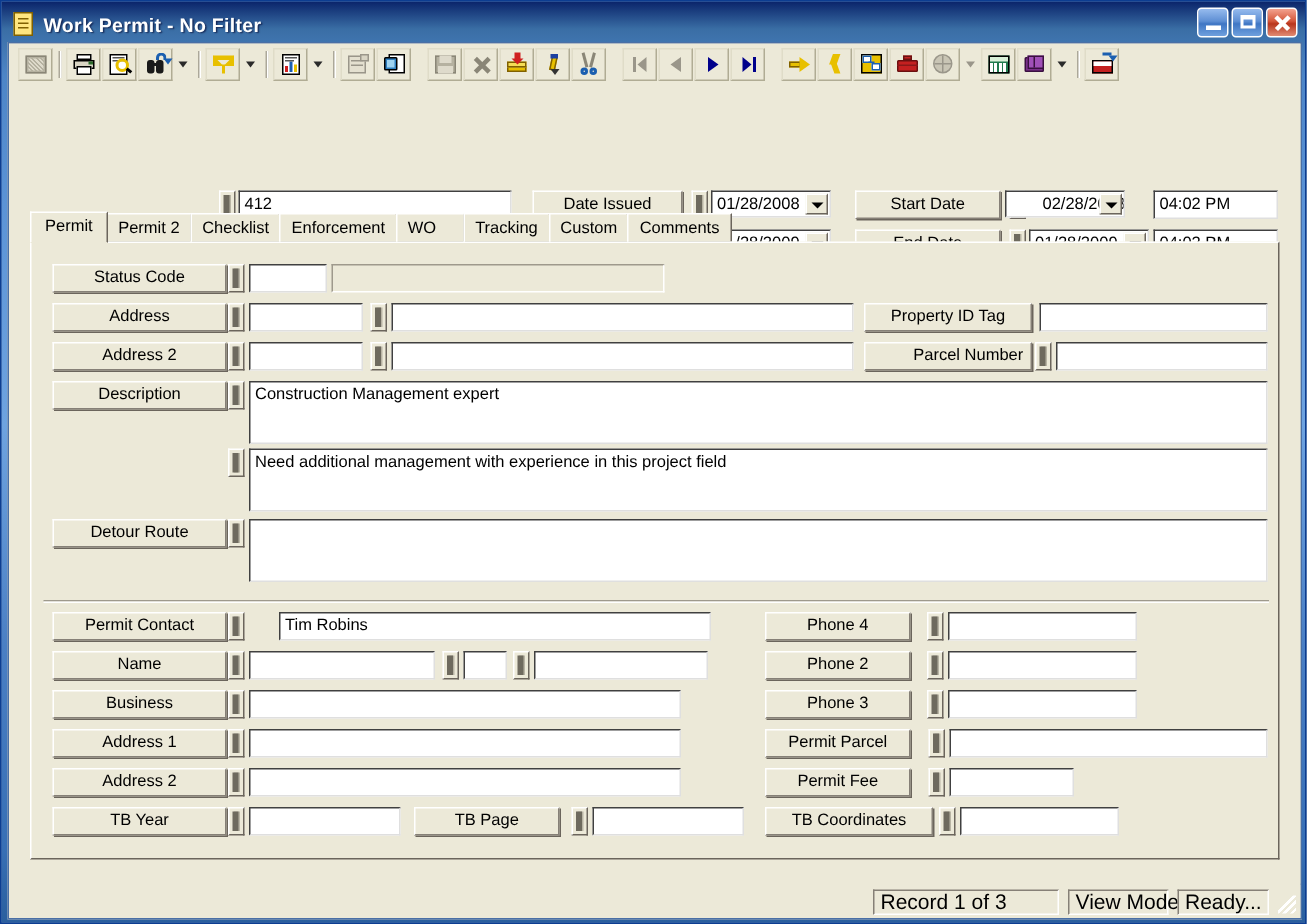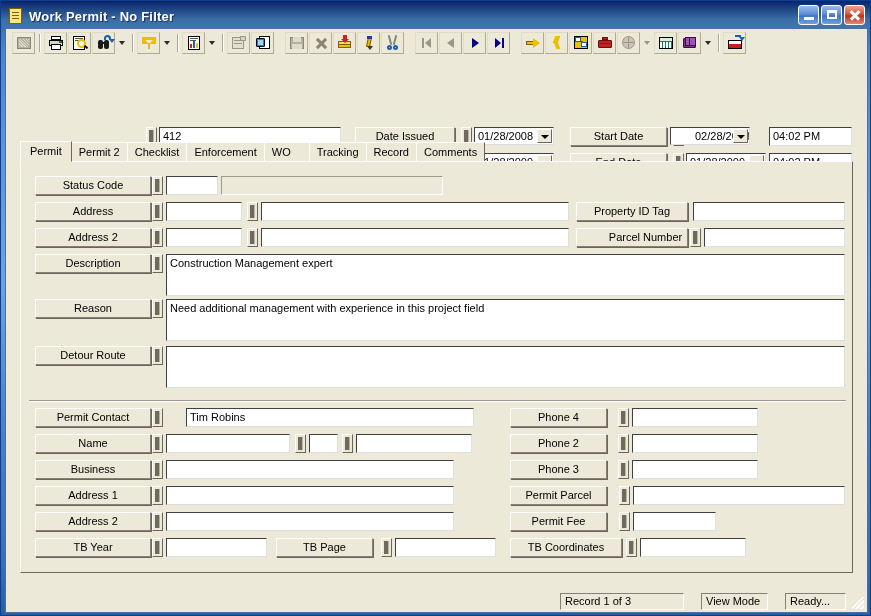--- a/index.html
+++ b/index.html
@@ -275,23 +275,23 @@
     display: flex; align-items: center;
     justify-content: flex-end;
     padding-right: 2px;
     box-sizing: border-box;
   }
   .sbcell {
     height: 17px;
     border: 1px solid;
     border-color: #868077 #ffffff #ffffff #868077;
     box-sizing: border-box;
-    font-size: 11px; line-height: 15px;
+    font-size: 14px; line-height: 15px;
     padding-left: 4px;
-    margin-left: 17px;
+    margin-left: 6px;
     color: #000;
     background: #ece9d8;
     white-space: nowrap;
   }
   #grip {
     width: 16px; height: 17px; margin-left: 3px;
     position: relative;
   }
   #grip::after {
     content:"";
@@ -607,21 +607,21 @@
       <div class="lbl sh" style="left:564px;top:124px;width:97px;height:19px;">Permit Rec #</div>
       <div class="tb gray right" style="left:666px;top:124px;width:66px;height:19px;border-color:#9e998c #ffffff #ffffff #9e998c;">1</div>
 
       <div id="tabstrip">
         <div class="tab active">Permit</div>
         <div class="tab">Permit 2</div>
         <div class="tab">Checklist</div>
         <div class="tab">Enforcement</div>
         <div class="tab" style="min-width:46px">WO</div>
         <div class="tab">Tracking</div>
-        <div class="tab">Record</div>
+        <div class="tab">Custom</div>
         <div class="tab">Comments</div>
       </div>
 
       <div id="tabpage">
 
         <div class="lbl sh" style="left:14px;top:14px;width:116px;height:19px;">Status Code</div>
         <div class="flag" style="left:131px;top:14px;"></div>
         <div class="tb" style="left:145px;top:14px;width:52px;height:19px;"></div>
         <div class="tb gray" style="left:200px;top:14px;width:222px;height:19px;border-color:#9e998c #ffffff #ffffff #9e998c;"></div>
 
@@ -641,21 +641,20 @@
         <div class="tb" style="left:240px;top:66px;width:308px;height:19px;"></div>
 
         <div class="lbl sh" style="left:555px;top:66px;width:112px;height:19px;padding-left:27px;">Parcel Number</div>
         <div class="flag" style="left:669px;top:66px;"></div>
         <div class="tb" style="left:683px;top:66px;width:141px;height:19px;"></div>
 
         <div class="lbl sh" style="left:14px;top:92px;width:116px;height:19px;">Description</div>
         <div class="flag" style="left:131px;top:92px;"></div>
         <div class="tb multi" style="left:145px;top:92px;width:679px;height:42px;">Construction Management expert</div>
 
-        <div class="lbl sh" style="left:14px;top:137px;width:116px;height:19px;">Reason</div>
         <div class="flag" style="left:131px;top:137px;"></div>
         <div class="tb multi" style="left:145px;top:137px;width:679px;height:42px;">Need additional management with experience in this project field</div>
 
         <div class="lbl sh" style="left:14px;top:184px;width:116px;height:19px;">Detour Route</div>
         <div class="flag" style="left:131px;top:184px;"></div>
         <div class="tb multi" style="left:145px;top:184px;width:679px;height:42px;"></div>
 
         <div class="etch" style="left:8px;top:238px;width:817px;"></div>
 
         <div class="lbl sh" style="left:14px;top:246px;width:116px;height:19px;">Permit Contact</div>

